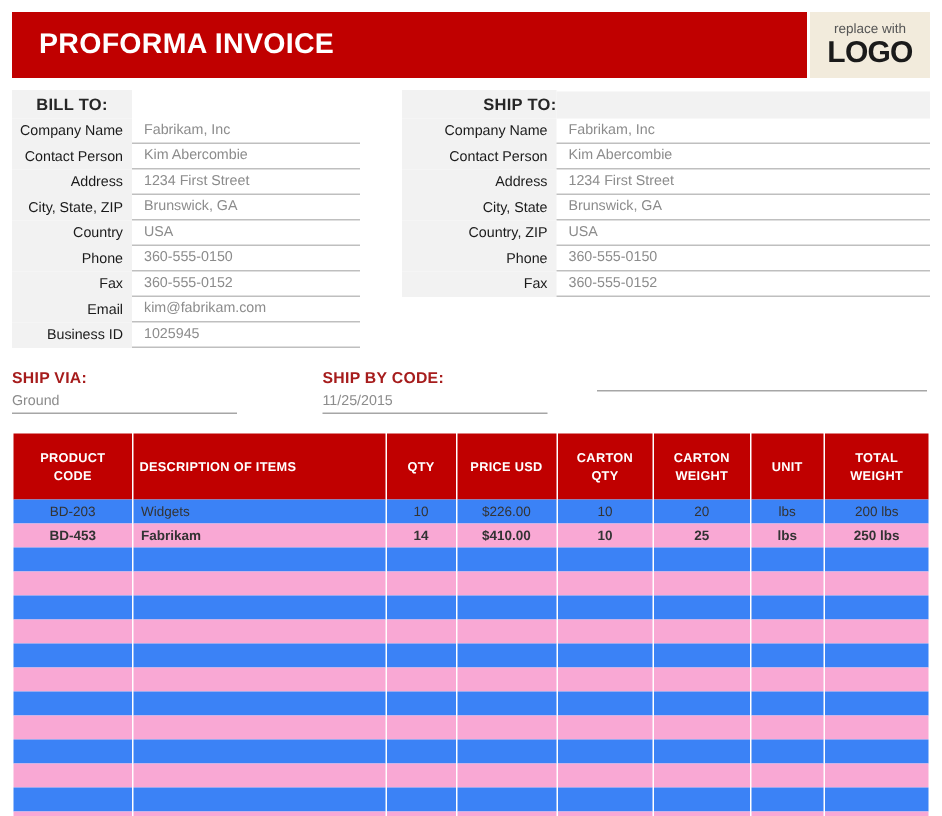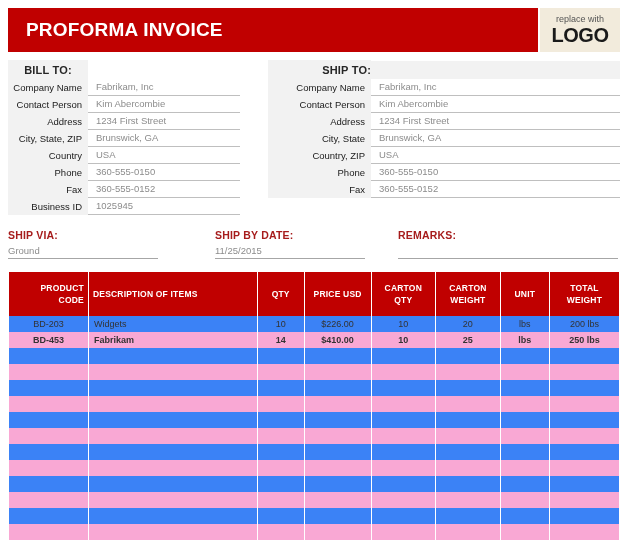--- a/index.html
+++ b/index.html
@@ -164,21 +164,21 @@
     background: #C00000;
     color: #ffffff;
     font-size: 8.5px;
     font-weight: bold;
     letter-spacing: 0.2px;
     height: 44px;
     vertical-align: middle;
     padding: 0 4px;
     line-height: 12px;
   }
-  th.c-code  { text-align: right;  padding-left: 10px; margin-top: 12px; }
+  th.c-code  { text-align: center;  padding-left: 10px; margin-top: 12px; }
   th.c-desc  { text-align: left;  padding-left: 12px; vertical-align: bottom; padding-bottom: 8px; margin-top: 32px; }
   th.c-qty, th.c-price, th.c-cqty, th.c-cwt, th.c-unit, th.c-twt { text-align: center; }
   th.c-qty, th.c-price, th.c-unit { vertical-align: bottom; padding-bottom: 8px; }
 
   col.w-code  { width: 72px; }
   col.w-desc  { width: 153px; }
   col.w-qty   { width: 42px; }
   col.w-price { width: 60px; }
   col.w-cqty  { width: 58px; }
   col.w-cwt   { width: 58px; }
@@ -243,20 +243,24 @@
         </div>
         <div class="addr-line">
           <div class="addr-label">Phone</div>
           <div class="addr-value">360-555-0150</div>
         </div>
         <div class="addr-line">
           <div class="addr-label">Fax</div>
           <div class="addr-value">360-555-0152</div>
         </div>
         <div class="addr-line">
+          <div class="addr-label">Email</div>
+          <div class="addr-value">kim@fabrikam.com</div>
+        </div>
+        <div class="addr-line">
           <div class="addr-label">Business ID</div>
           <div class="addr-value">1025945</div>
         </div>
       </div>
   </div>
 
   <div class="addr-block ship">
     <div class="addr-heading-row">
       <div class="addr-heading">SHIP TO:</div>
       <div class="addr-heading-fill"></div>
@@ -294,25 +298,24 @@
   </div>
 
 </div>
 
 <div class="mid-area">
   <div class="mid-field shipvia">
     <span class="mid-label">SHIP VIA:</span>
     <span class="mid-value">Ground</span>
   </div>
   <div class="mid-field shipdate">
-    <span class="mid-label">SHIP BY DATE:</span>
+    <span class="mid-label">SHIP BY CODE:</span>
     <span class="mid-value">11/25/2015</span>
   </div>
   <div class="mid-field remarks">
-    <span class="mid-label">REMARKS:</span>
     <span class="mid-value"></span>
   </div>
 </div>
 
 <div class="table-wrap">
   <table class="items">
     <colgroup>
       <col class="w-code">
         <col class="w-desc">
         <col class="w-qty">

